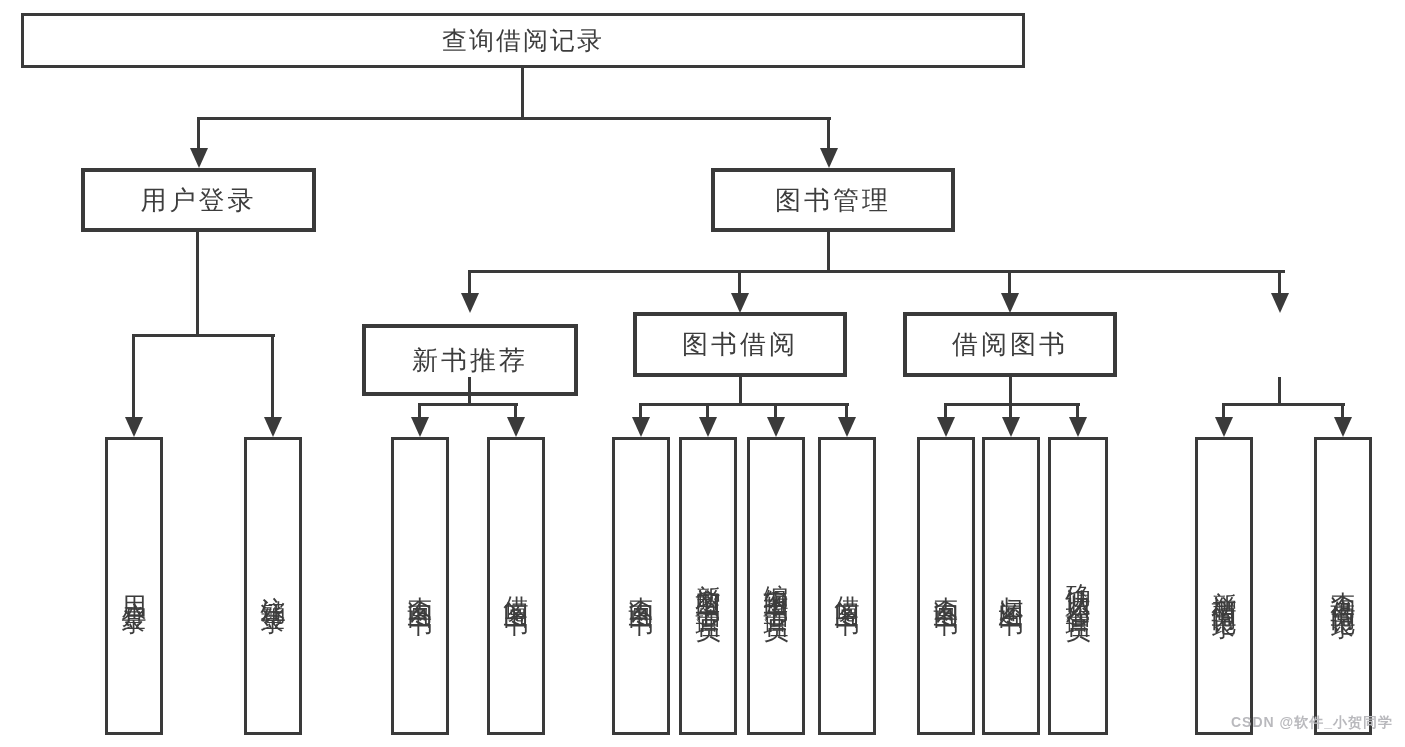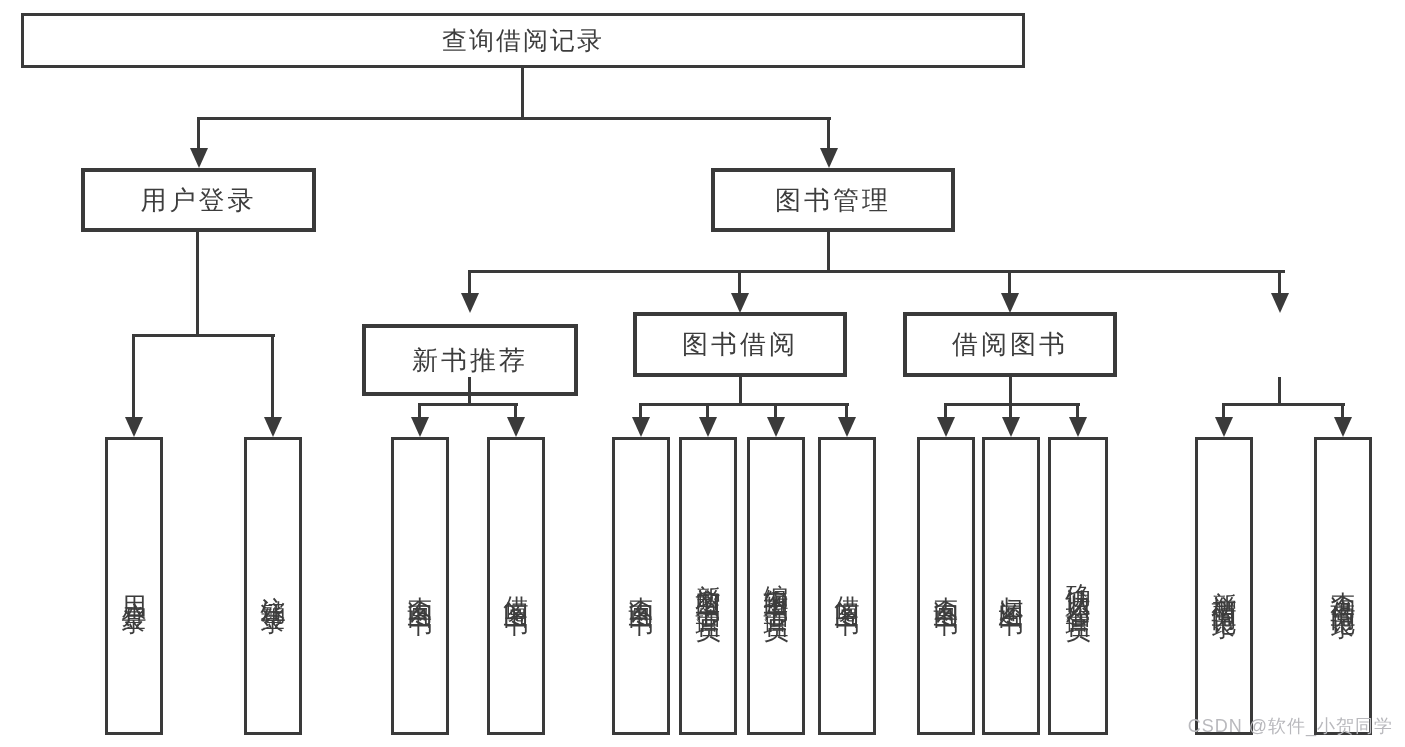--- a/index.html
+++ b/index.html
@@ -26,22 +26,22 @@
     line-height:1;overflow:hidden;
   }
   .vline{position:absolute;width:3px;background:var(--line);}
   .hline{position:absolute;height:3px;background:var(--line);}
   .arrow{
     position:absolute;width:0;height:0;
     border-left:9px solid transparent;border-right:9px solid transparent;
     border-top:20px solid var(--line);
   }
   .watermark{
-    position:absolute;top:714px;right:12px;font-size:18px;letter-spacing:1px;
-    color:var(--watermark);white-space:nowrap;
+    position:absolute;top:714px;right:12px;font-size:14px;letter-spacing:1px;
+    color:var(--watermark);white-space:nowrap;font-weight:bold;
   }
 </style>
 </head>
 <body>
 
 <div id="stage">
 
   <div class="box root-box" style="left:21px;top:13px;width:1004px;height:55px">查询借阅记录</div>
 
   <div class="vline" style="left:521px;top:67px;height:53px"></div>

